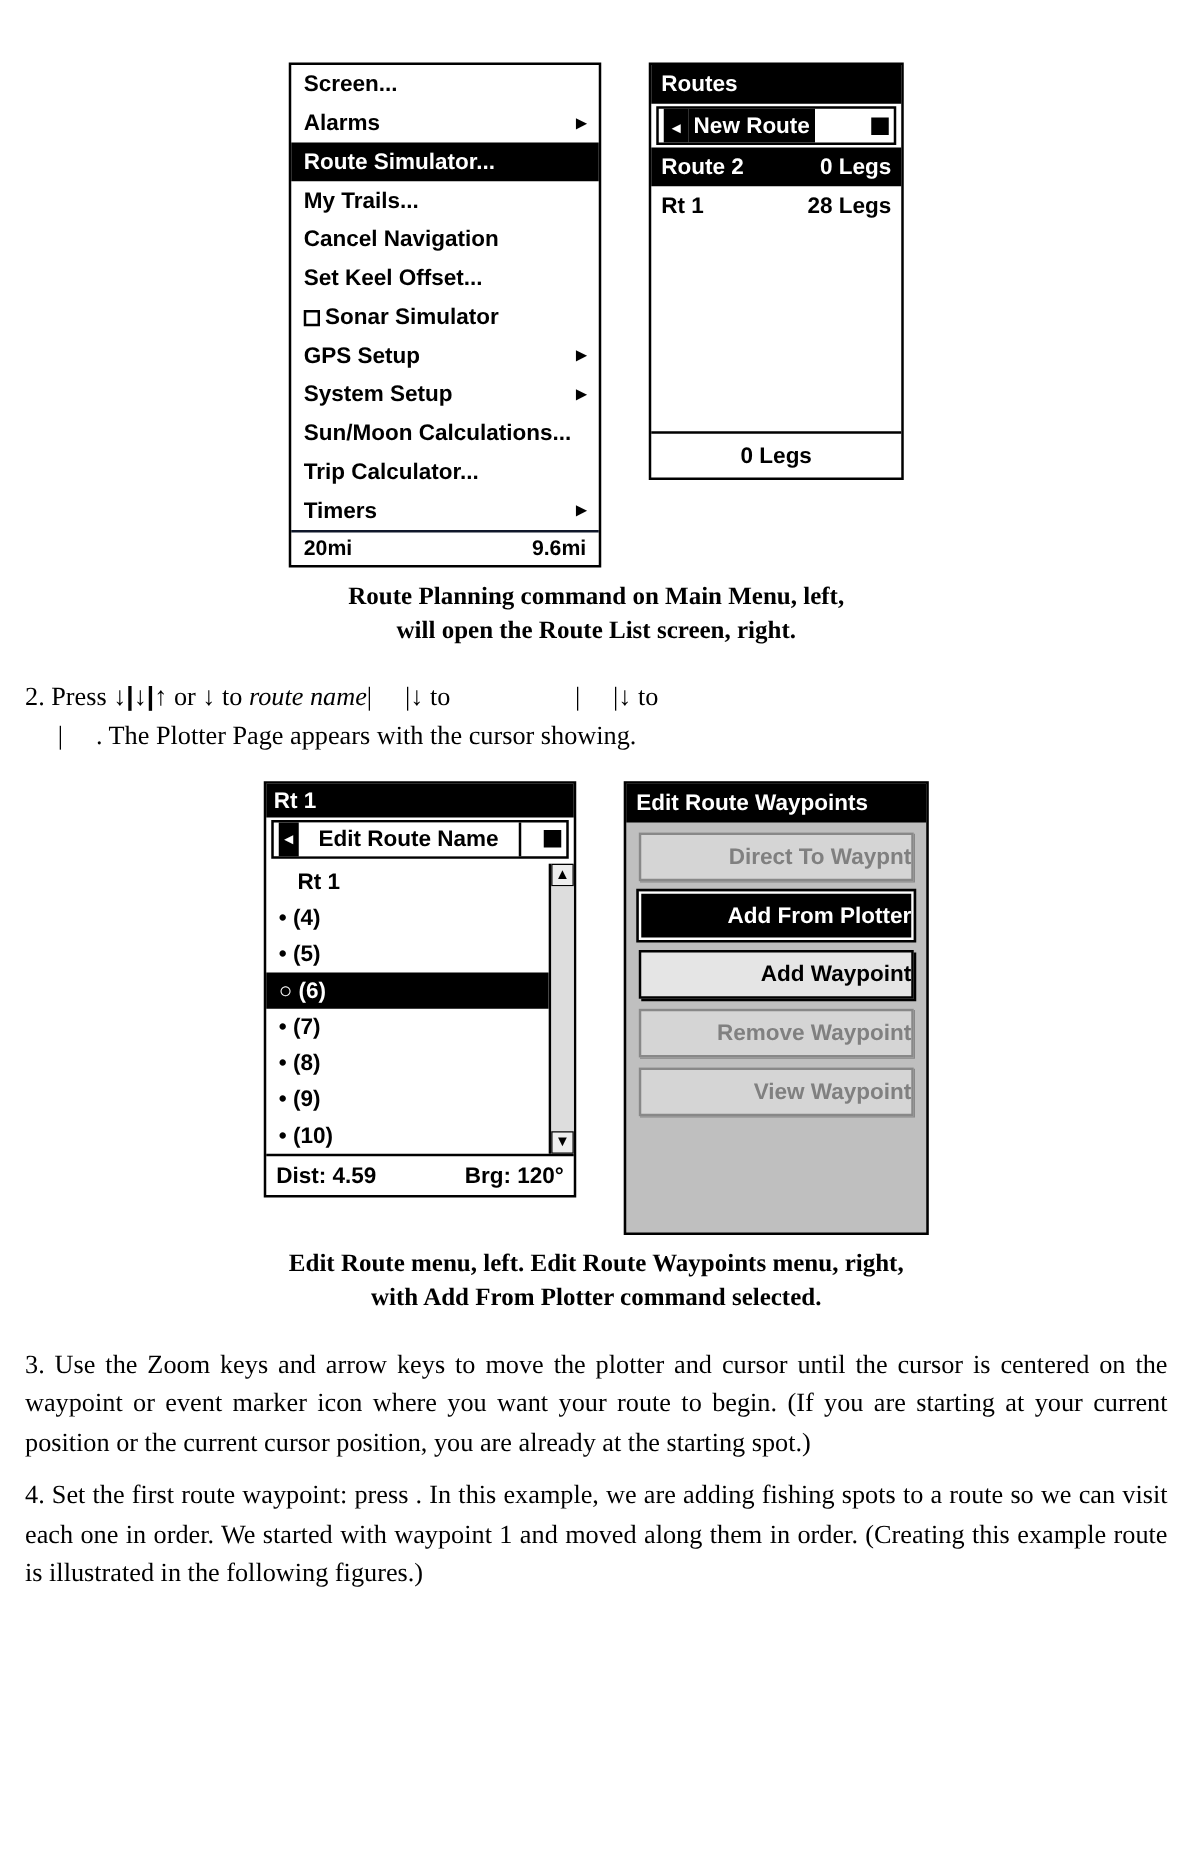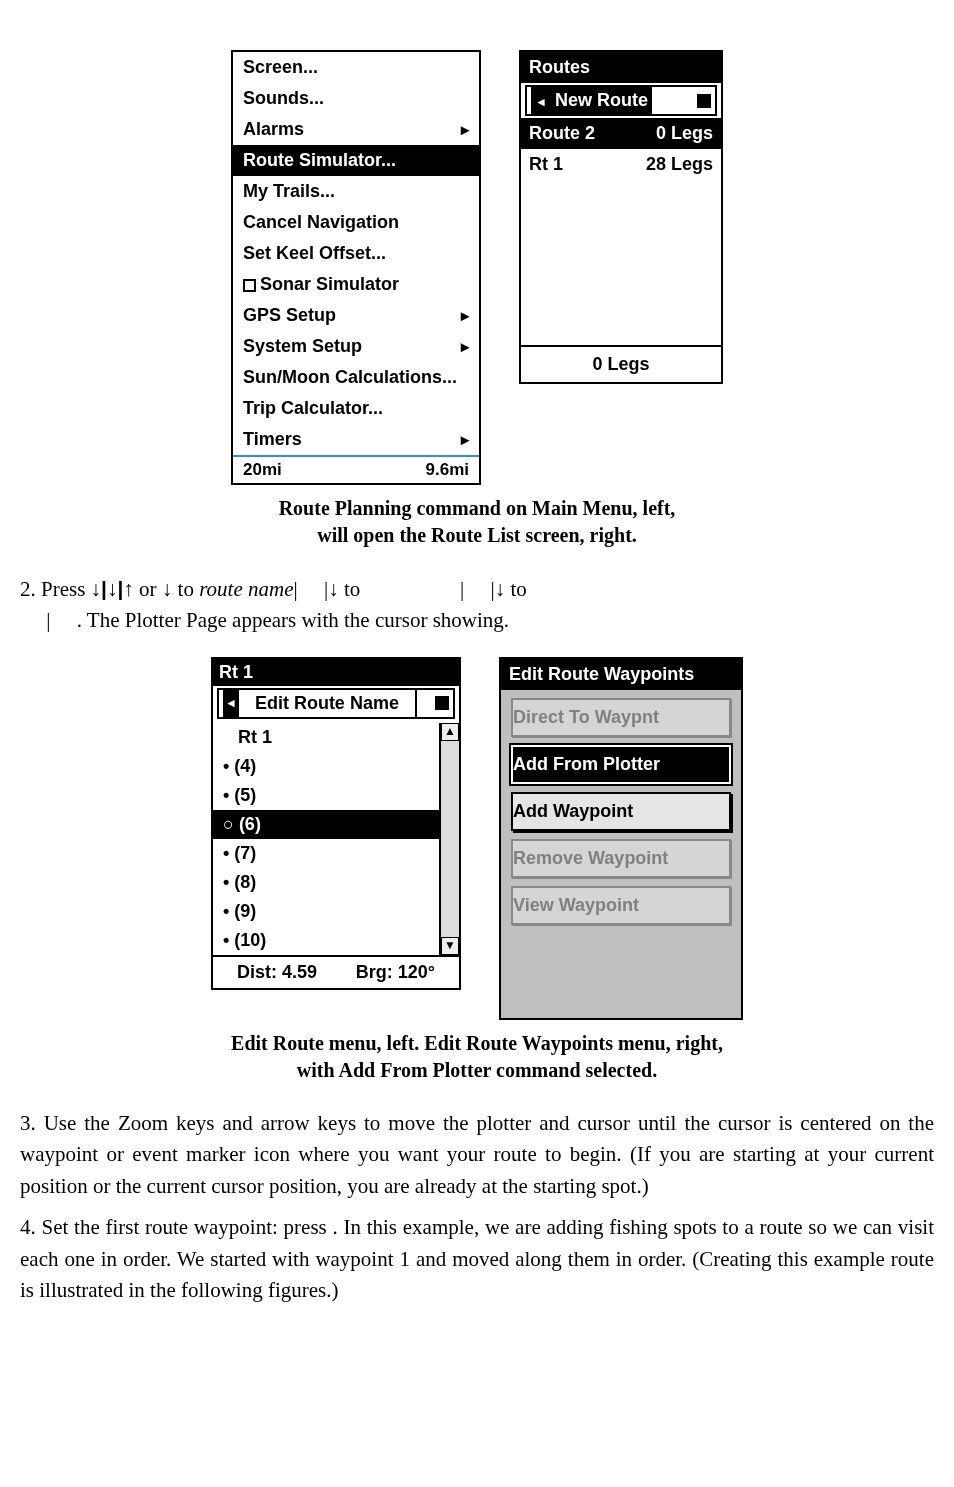--- a/index.html
+++ b/index.html
@@ -4,21 +4,21 @@
   <style>
     * { margin:0; padding:0; box-sizing:border-box; }
     body { font-family: Georgia, "Times New Roman", serif; background:#fff; color:#000; padding:30px 20px; font-size:19px; line-height:1.5; width:954px; }
     .figwrap { text-align:center; margin:20px 0 10px; }
     .panelpair { display:inline-flex; gap:38px; align-items:flex-start; }
     .panel { background:#fff; border:2px solid #000; font-family:Arial,Helvetica,sans-serif; font-size:18px; color:#000; text-align:left; }
     
     .menu1 { width:250px; }
     .menu1 .item { padding:2px 10px; border:none; display:flex; justify-content:space-between; align-items:center; font-weight:bold; }
     .menu1 .sel { background:#000; color:#fff; }
-    .menu1 .status { border-top:2px solid #3b82f6; padding:0 10px; display:flex; justify-content:space-between; font-size:17px; font-weight:bold; }
+    .menu1 .status { border-top:2px solid #0f172a; padding:0 10px; display:flex; justify-content:space-between; font-size:17px; font-weight:bold; }
     .arrow { font-size:16px; }
     .checkbox { display:inline-block; width:13px; height:13px; border:2px solid #000; margin-right:4px; vertical-align:middle; background:#fff; }
     
     .menu2 { width:204px; }
     .menu2 .title { background:#000; color:#fff; padding:2px 8px; font-weight:bold; }
     .menu2 .row { display:flex; justify-content:space-between; padding:2px 8px; font-weight:bold; }
     .menu2 .row.sel-outline { border:2px solid #000; margin:2px 4px; padding:0 4px; }
     .menu2 .row.sel-outline .left { background:#000; color:#fff; padding:0 4px; }
     .menu2 .row.inv { background:#000; color:#fff; }
     .menu2 .body { min-height:260px; }
@@ -30,47 +30,44 @@
     .menu3 .title { background:#000; color:#fff; padding:0 6px; font-weight:bold; }
     .menu3 .edhdr { border:2px solid #000; margin:2px 4px 4px; padding:0 4px; display:flex; justify-content:space-between; align-items:center; font-weight:bold; }
     .menu3 .edhdr .left { background:#000; color:#fff; display:inline-flex; align-items:center; padding:0 2px; }
     .menu3 .listwrap { display:flex; }
     .menu3 .list { flex:1; font-weight:bold; padding-left:10px; }
     .menu3 .list .li { padding:1px 0; }
     .menu3 .list .li.sel { background:#000; color:#fff; margin-left:-10px; padding-left:10px; }
     .menu3 .scroll { width:20px; border-left:2px solid #000; display:flex; flex-direction:column; justify-content:space-between; align-items:center; background:#bbb; }
     .menu3 .scroll .btn { width:100%; height:18px; background:#eee; border:1px solid #000; text-align:center; font-size:12px; line-height:14px; }
     .menu3 .scroll .thumb { width:100%; flex:1; background:#ddd; }
-    .menu3 .footer { border-top:2px solid #000; display:flex; justify-content:space-between; padding:2px 24px; font-weight:bold;text-align:center; }
+    .menu3 .footer { border-top:2px solid #000; display:flex; justify-content:space-between; padding:2px 8px; font-weight:bold;text-align:center; }
     .menu4 { width:244px; background:#bfbfbf; }
     .menu4 .title { background:#000; color:#fff; padding:2px 8px; font-weight:bold; }
-    .menu4 .btn { margin:8px 10px; border:2px solid #000; text-align:left; padding:4px 0; font-weight:bold; box-shadow:2px 2px 0 #000; background:#e5e5e5; }
+    .menu4 .btn { margin:8px 10px; border:2px solid #000; text-align:right; padding:4px 0; font-weight:bold; box-shadow:2px 2px 0 #000; background:#e5e5e5; }
     .menu4 .btn.sel { background:#000; color:#fff; box-shadow:none; border-color:#fff; outline:2px solid #000; }
     .menu4 .btn.dis { color:#808080; background:#d5d5d5; box-shadow:1px 1px 0 #888; border-color:#888; }
     .menu4 .body { min-height:320px; }
     .caption { text-align:center; font-weight:bold; font-family:"Century Schoolbook",Georgia,serif; margin:10px auto 24px; font-size:20px; line-height:1.35; }
     .para { text-align:justify; font-family:"Century Schoolbook",Georgia,serif; font-size:21px; margin:10px 0; }
     .key { font-family:Arial,Helvetica,sans-serif; font-weight:bold; }
     .it { font-style:italic; }
     .dotbullet::before { content:"• "; }
     .circbullet::before { content:"○ "; }
   </style>
 </head>
 <body>
 
 <div class="figwrap">
   <div class="panelpair">
 
     <div class="panel menu1">
       <div id="menu1-items">
           <div class="item">
             <span>Screen...</span>
-          </div>
-          <div class="item">
-            <span>Sounds...</span>
           </div>
           <div class="item">
             <span>Alarms</span>
             <span class="arrow">▸</span>
           </div>
           <div class="item sel">
             <span>Route Simulator...</span>
           </div>
           <div class="item">
             <span>My Trails...</span>

